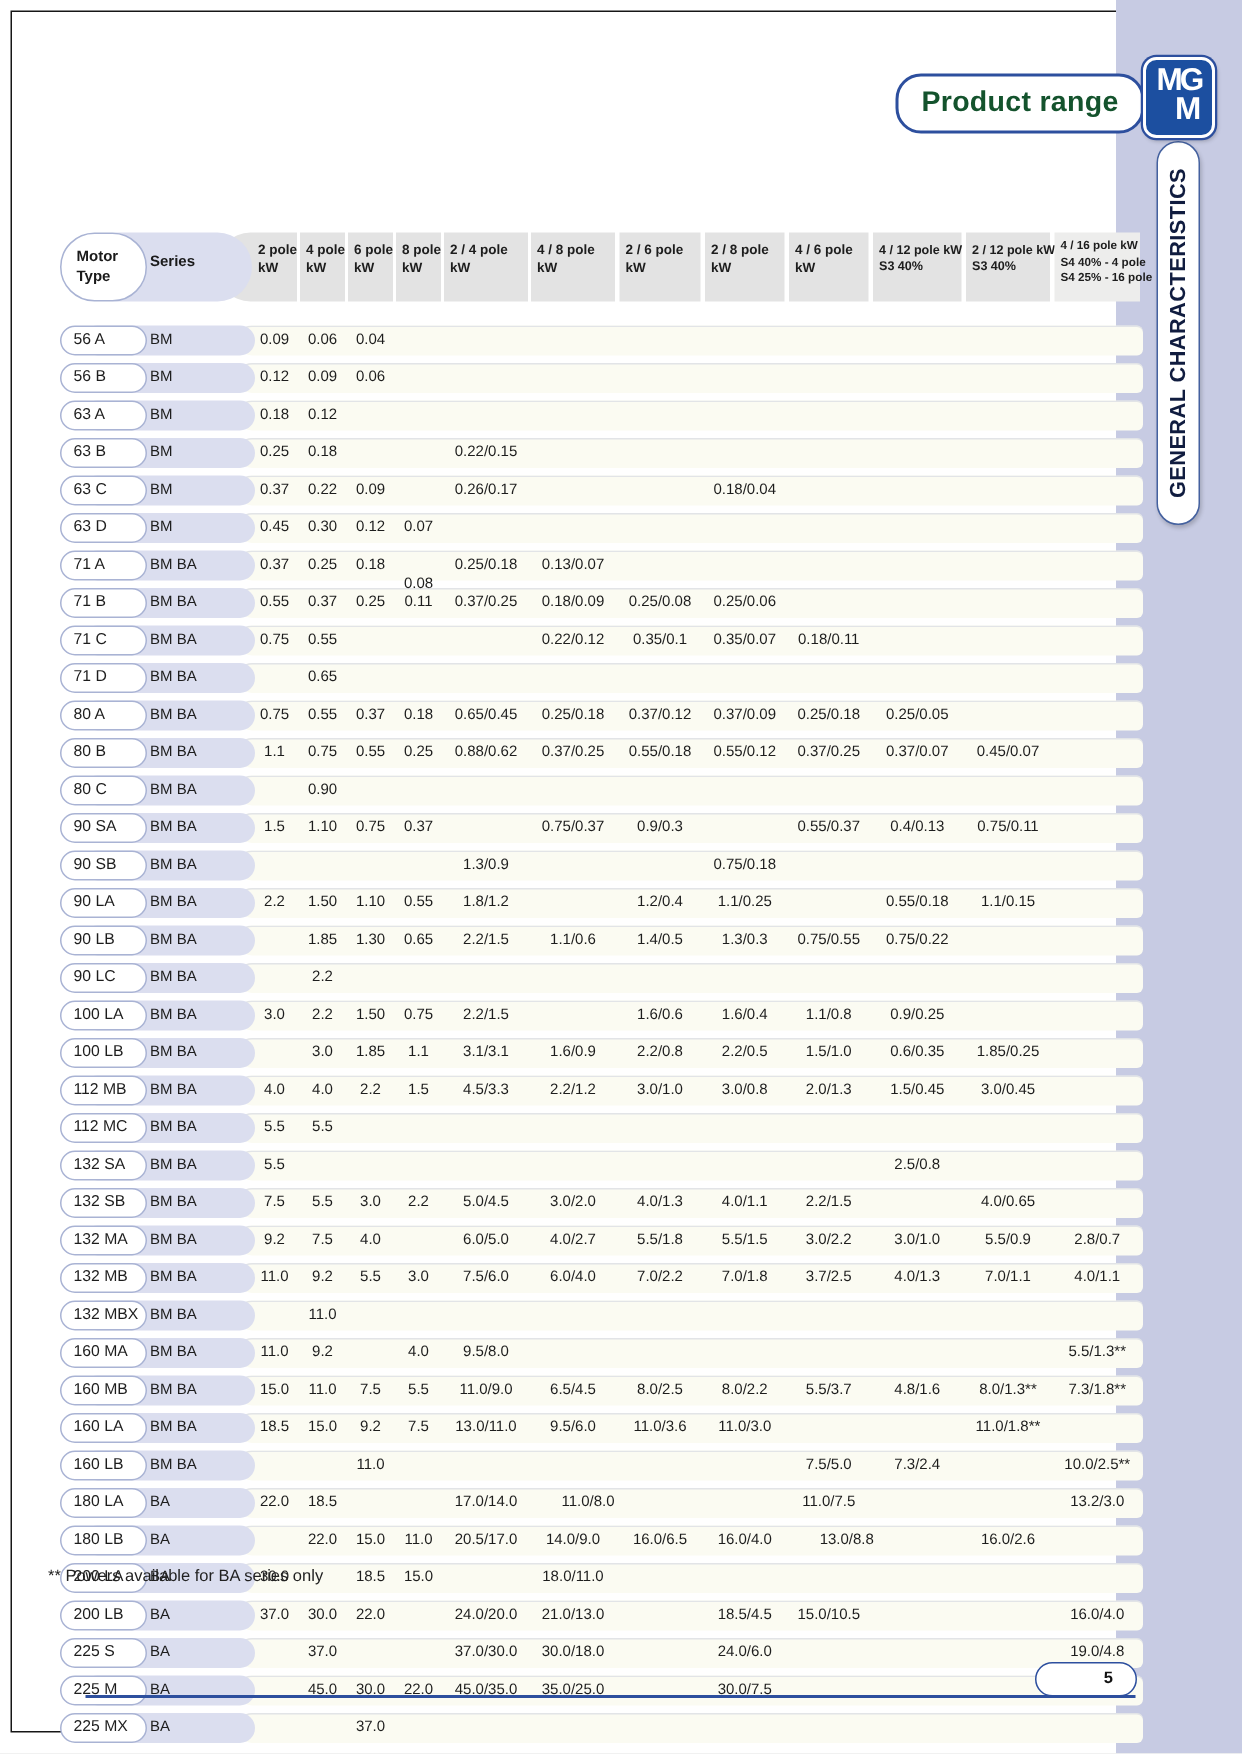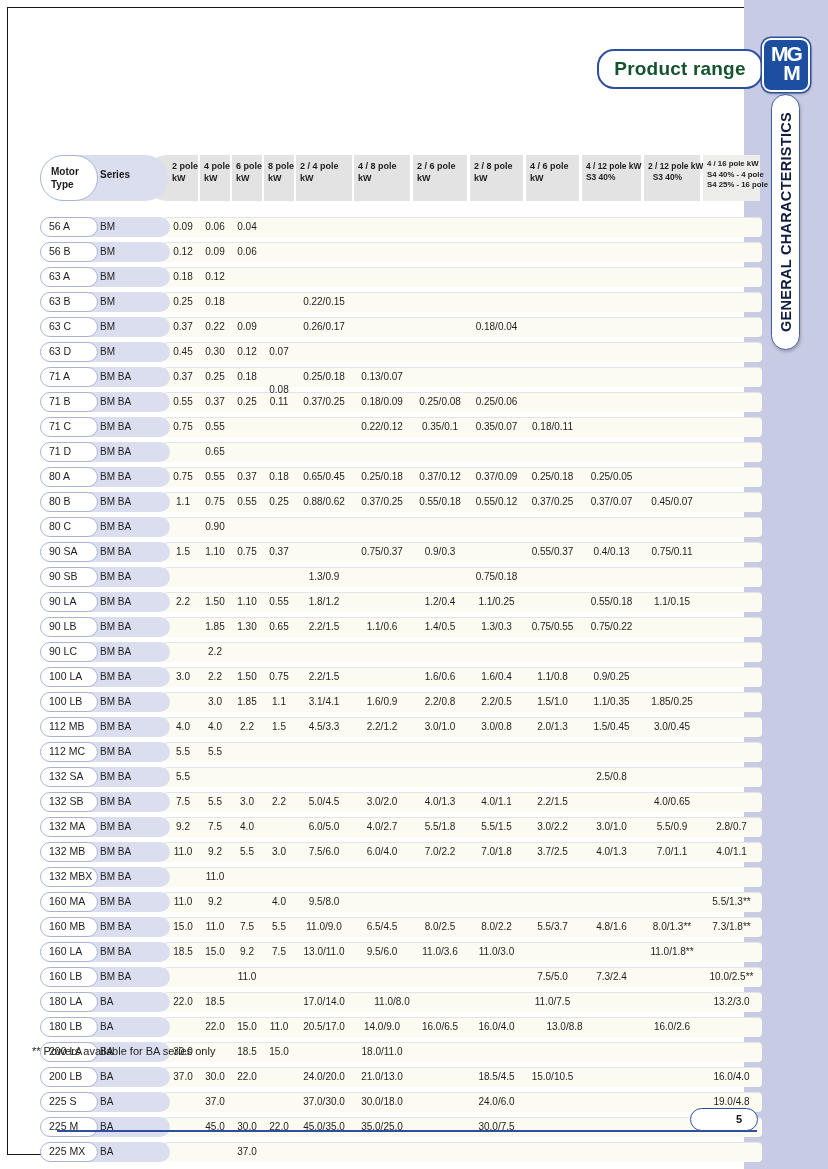--- a/index.html
+++ b/index.html
@@ -41,21 +41,21 @@
     position:absolute; left:658px; top:208px; width:256px; height:28px;
     transform:rotate(-90deg); display:flex; align-items:center; justify-content:center;
     font-weight:bold; font-size:14.5px; letter-spacing:0.3px; color:#101c3f; z-index:4;
   }
   .intro { position:absolute; left:44px; top:116px; font-size:12.5px; color:#222; z-index:2; }
 
   
   .thead { position:absolute; left:40px; top:155px; width:722px; height:46px; z-index:2; }
   .th {
     position:absolute; top:0; height:46px; background:var(--gray,#e3e3e3);
-    box-sizing:border-box; padding:6px 18px 0 4px; font-weight:bold; font-size:9px;
+    box-sizing:border-box; padding:6px 0 0 4px; font-weight:bold; font-size:9px;
     line-height:1.3; white-space:nowrap; color:#1d1d1d; z-index:1;
   }
   .th.small { font-size:8.4px; }
   .th.tiny  { font-size:7.8px; padding-top:4px; line-height:1.35; background:#ededec; }
   .th-series {
     position:absolute; left:15px; top:0; width:113px; height:46px;
     background:var(--serieslav,#dbdeef); border-radius:23px; z-index:2;
     box-sizing:border-box; padding:14px 0 0 45px; font-weight:bold; font-size:10px;
   }
   .th-motor {
@@ -165,21 +165,21 @@
           <div>kW</div>
         </div>
         <div class="th" style="left: 486px; width: 53px;">
           <div>4 / 6 pole</div>
           <div>kW</div>
         </div>
         <div class="th small" style="left: 542px; width: 59px;">
           <div>4 / 12 pole kW</div>
           <div>S3 40%</div>
         </div>
-        <div class="th small" style="left: 604px; width: 56px; text-align: right;">
+        <div class="th small" style="left: 604px; width: 56px;">
           <div>2 / 12 pole kW</div>
           <div>S3 40%</div>
         </div>
         <div class="th tiny" style="left: 663px; width: 57px;">
           <div>4 / 16 pole kW</div>
           <div>S4 40% - 4 pole</div>
           <div>S4 25% - 16 pole</div>
         </div>
       </div>
     <div class="th-series">Series</div>
@@ -407,26 +407,26 @@
         <div class="cell" style="left: 542px; width: 59px;">0.9/0.25</div>
       </div>
       <div class="row">
         <div class="row-band"></div>
         <div class="row-series"></div>
         <div class="row-motor">100 LB</div>
         <span class="series-text">BM BA</span>
         <div class="cell" style="left: 160px; width: 30px;">3.0</div>
         <div class="cell" style="left: 192px; width: 30px;">1.85</div>
         <div class="cell" style="left: 224px; width: 30px;">1.1</div>
-        <div class="cell" style="left: 256px; width: 56px;">3.1/4.1</div>
+        <div class="cell" style="left: 256px; width: 56px;">3.1/3.1</div>
         <div class="cell" style="left: 314px; width: 56px;">1.6/0.9</div>
         <div class="cell" style="left: 373px; width: 54px;">2.2/0.8</div>
         <div class="cell" style="left: 430px; width: 53px;">2.2/0.5</div>
         <div class="cell" style="left: 486px; width: 53px;">1.5/1.0</div>
-        <div class="cell" style="left: 542px; width: 59px;">1.1/0.35</div>
+        <div class="cell" style="left: 542px; width: 59px;">0.6/0.35</div>
         <div class="cell" style="left: 604px; width: 56px;">1.85/0.25</div>
       </div>
       <div class="row">
         <div class="row-band"></div>
         <div class="row-series"></div>
         <div class="row-motor">112 MB</div>
         <span class="series-text">BM BA</span>
         <div class="cell" style="left: 128px; width: 30px;">4.0</div>
         <div class="cell" style="left: 160px; width: 30px;">4.0</div>
         <div class="cell" style="left: 192px; width: 30px;">2.2</div>

